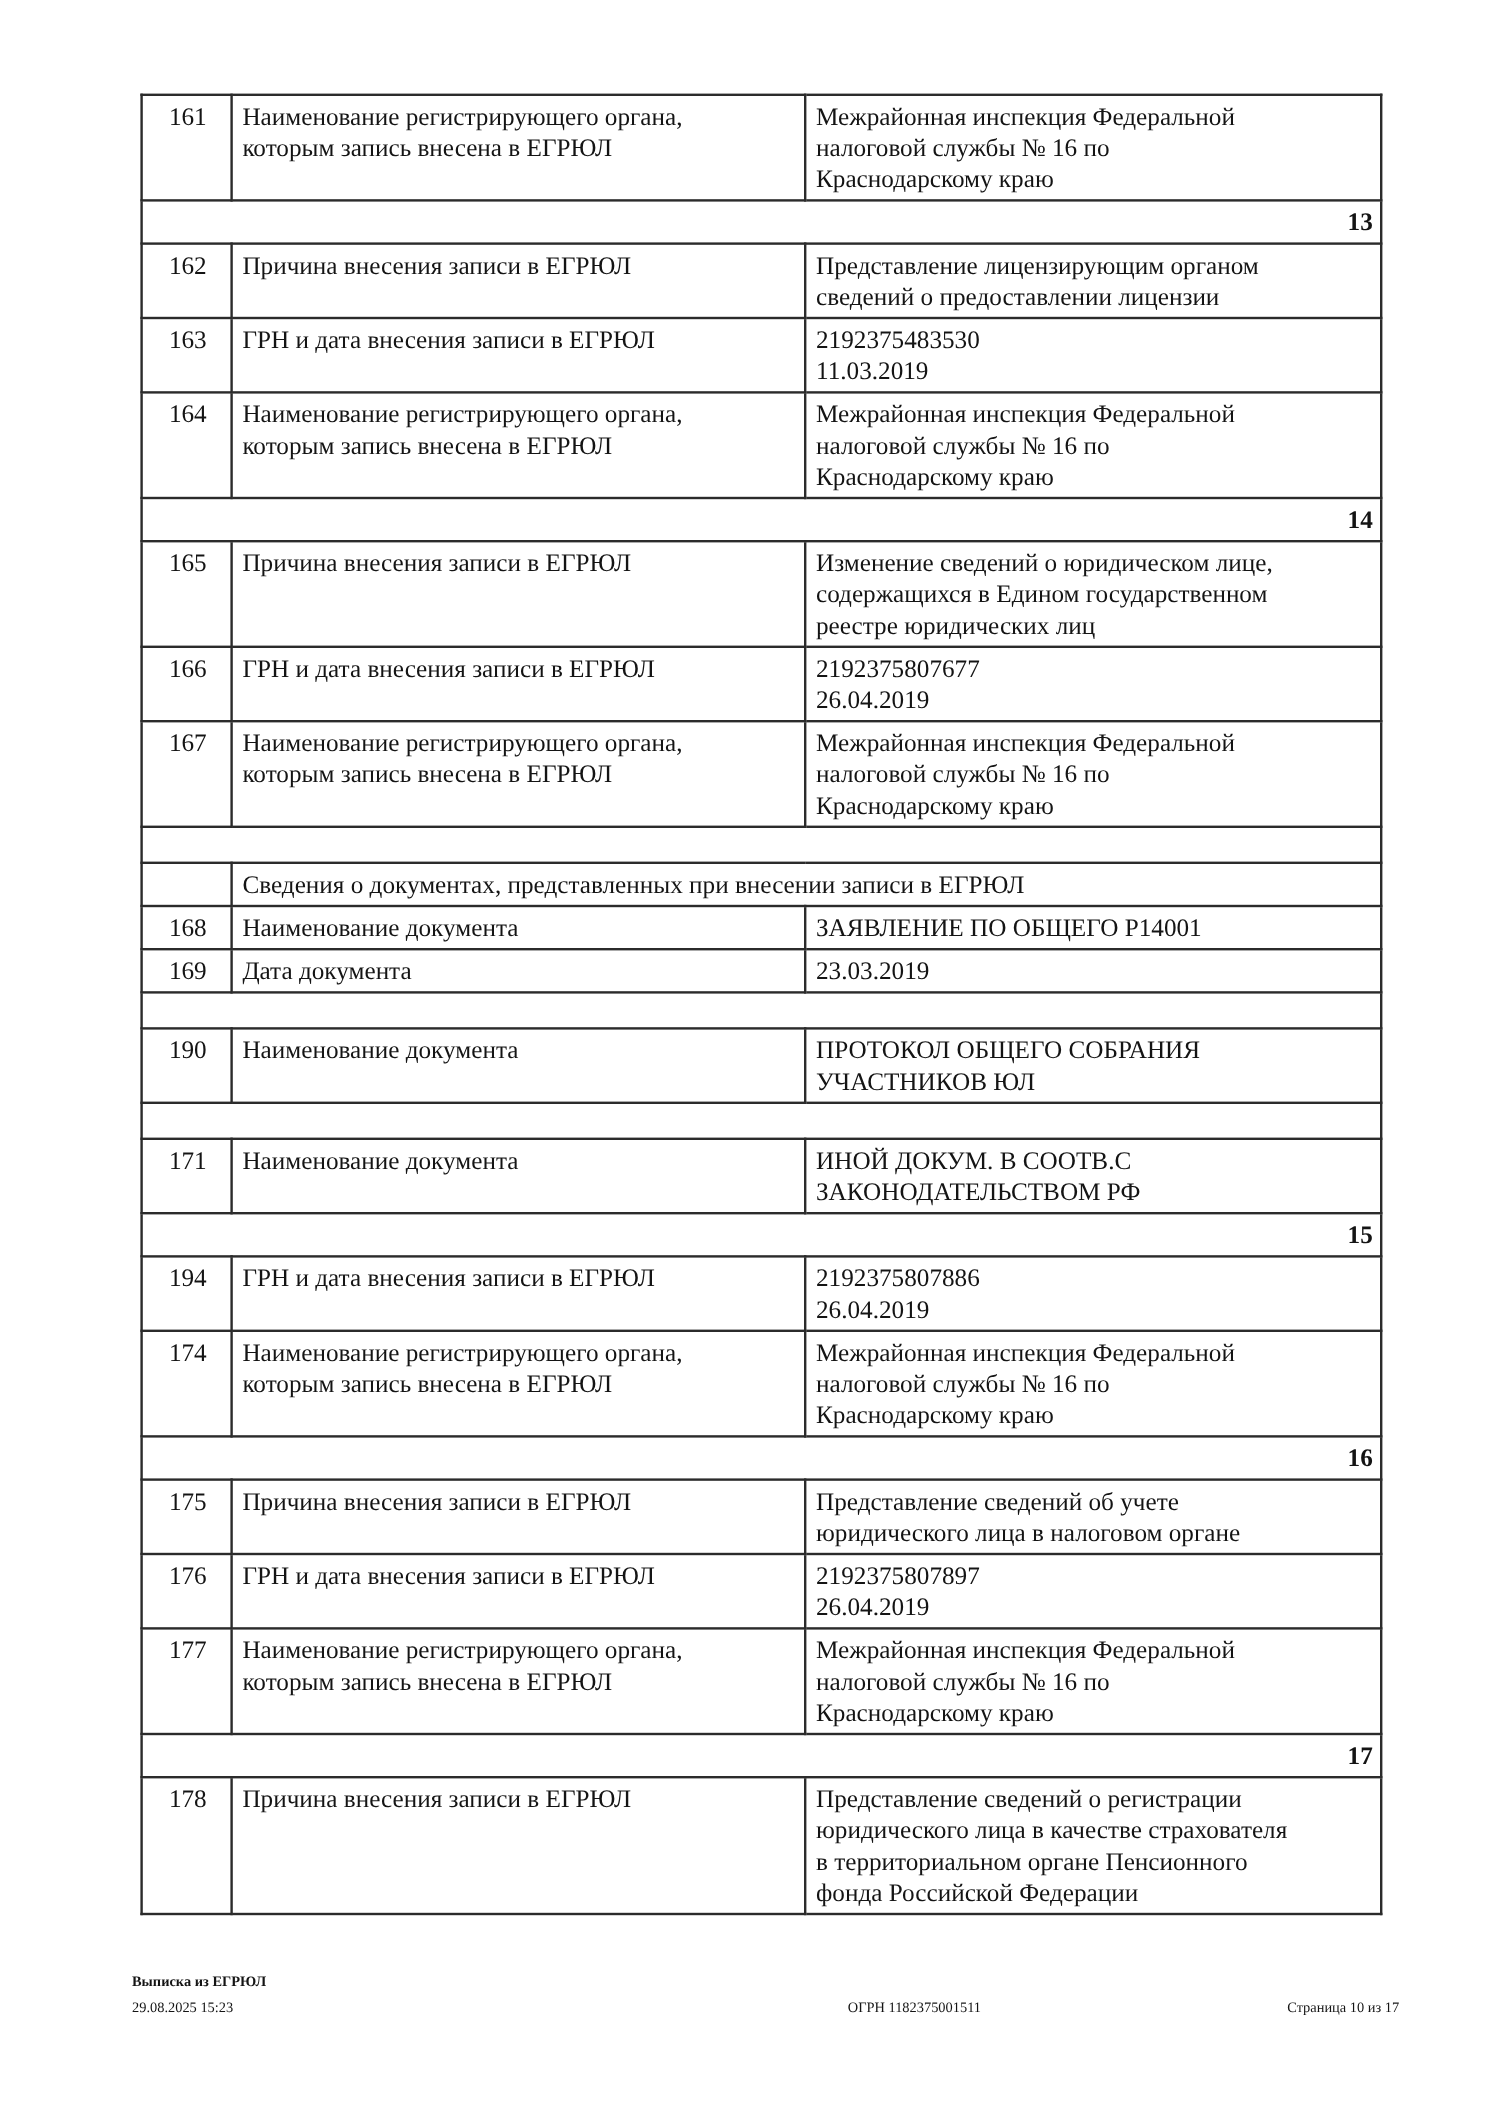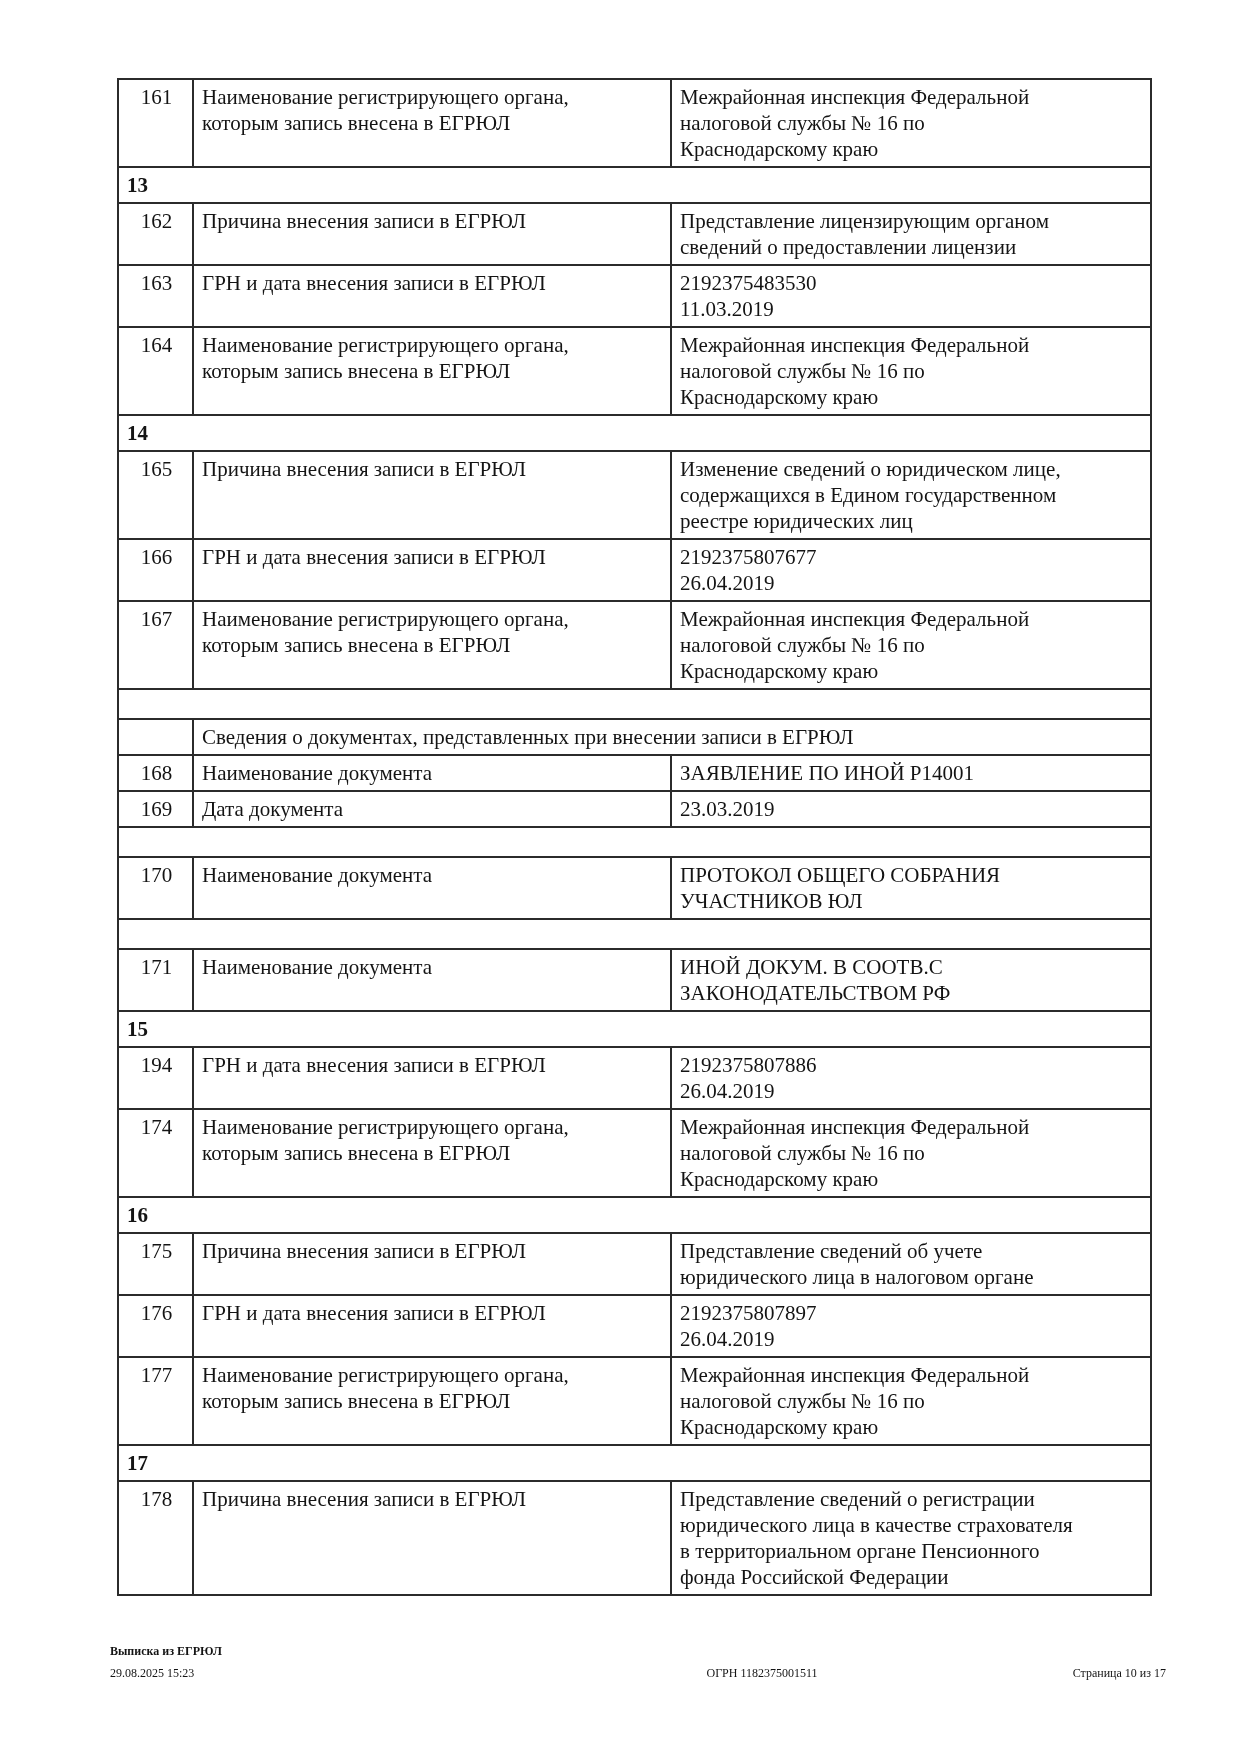--- a/index.html
+++ b/index.html
@@ -20,21 +20,21 @@
     border:2px solid #2b2b2b;
     vertical-align:top;
     font-size:21px;
     line-height:26px;
     padding:4px 6px 4px 8px;
     white-space:pre-line;
     overflow:hidden;
   }
   td.c-num { text-align:center; padding-left:2px; padding-right:2px; }
   td.c-section {
-    text-align:left;
+    text-align:right;
     font-weight:bold;
     padding:2px 130px 2px 0;
     white-space:nowrap;
   }
   td.c-spacer { height:30px; padding:0; }
   td.c-subheader { padding-left:8px; }
   .footer {
     position:absolute;
     left:110px;
     top:1640px;
@@ -118,32 +118,32 @@
         <tr>
           <td class="c-spacer" colspan="3"></td>
         </tr>
         <tr>
           <td class="c-num"></td>
           <td class="c-subheader" colspan="2">Сведения о документах, представленных при внесении записи в ЕГРЮЛ</td>
         </tr>
         <tr>
           <td class="c-num">168</td>
           <td class="c-label">Наименование документа</td>
-          <td class="c-val">ЗАЯВЛЕНИЕ ПО ИНОЙ Р14001</td>
+          <td class="c-val">ЗАЯВЛЕНИЕ ПО ОБЩЕГО Р14001</td>
         </tr>
         <tr>
           <td class="c-num">169</td>
           <td class="c-label">Дата документа</td>
           <td class="c-val">23.03.2019</td>
         </tr>
         <tr>
           <td class="c-spacer" colspan="3"></td>
         </tr>
         <tr>
-          <td class="c-num">170</td>
+          <td class="c-num">190</td>
           <td class="c-label">Наименование документа</td>
           <td class="c-val">ПРОТОКОЛ ОБЩЕГО СОБРАНИЯ
 УЧАСТНИКОВ ЮЛ</td>
         </tr>
         <tr>
           <td class="c-spacer" colspan="3"></td>
         </tr>
         <tr>
           <td class="c-num">171</td>
           <td class="c-label">Наименование документа</td>

